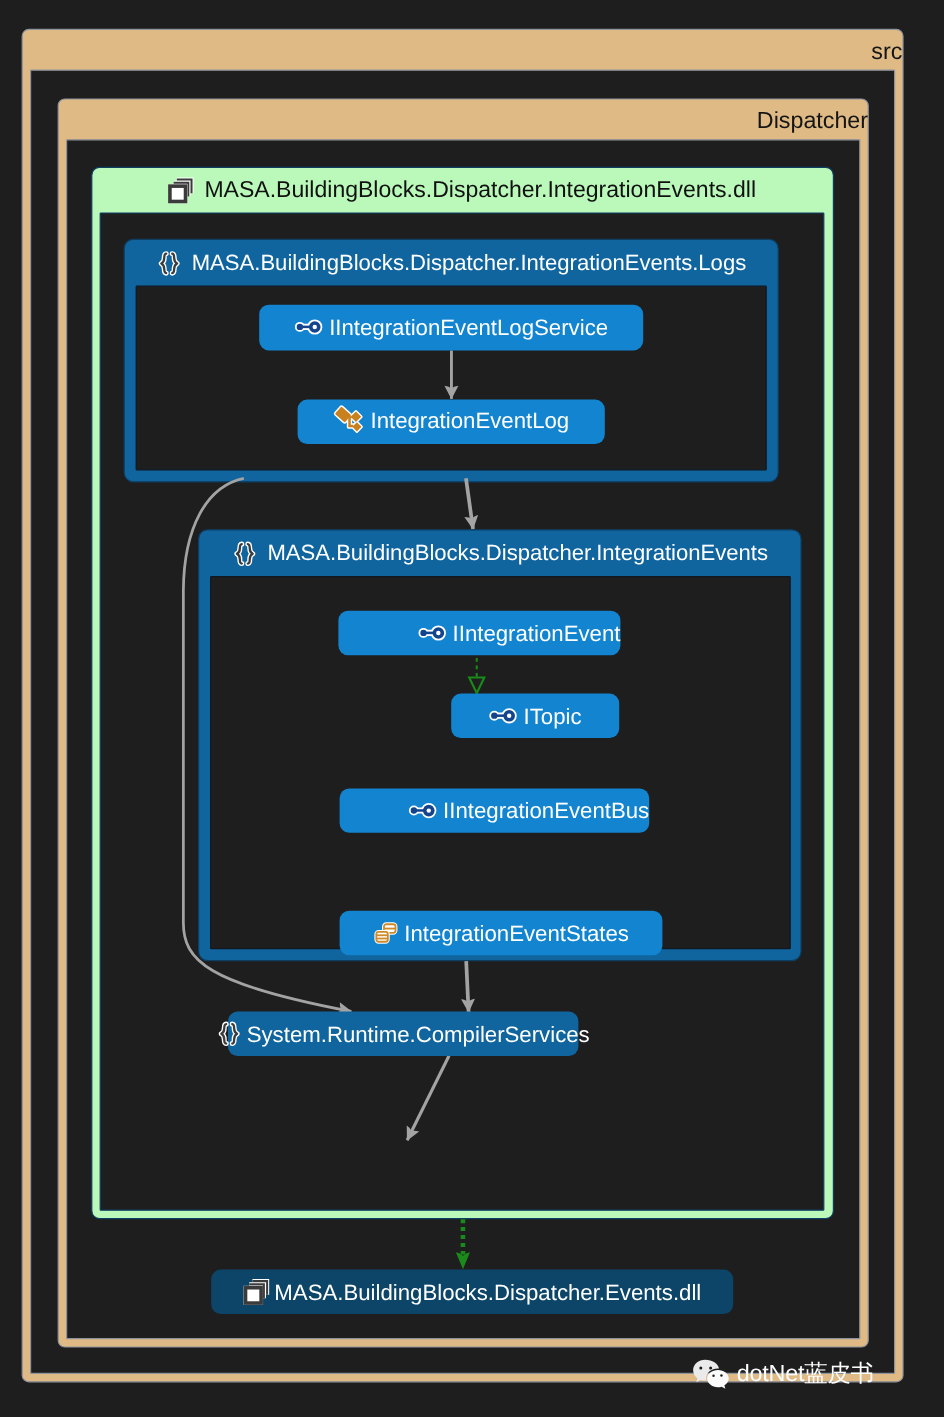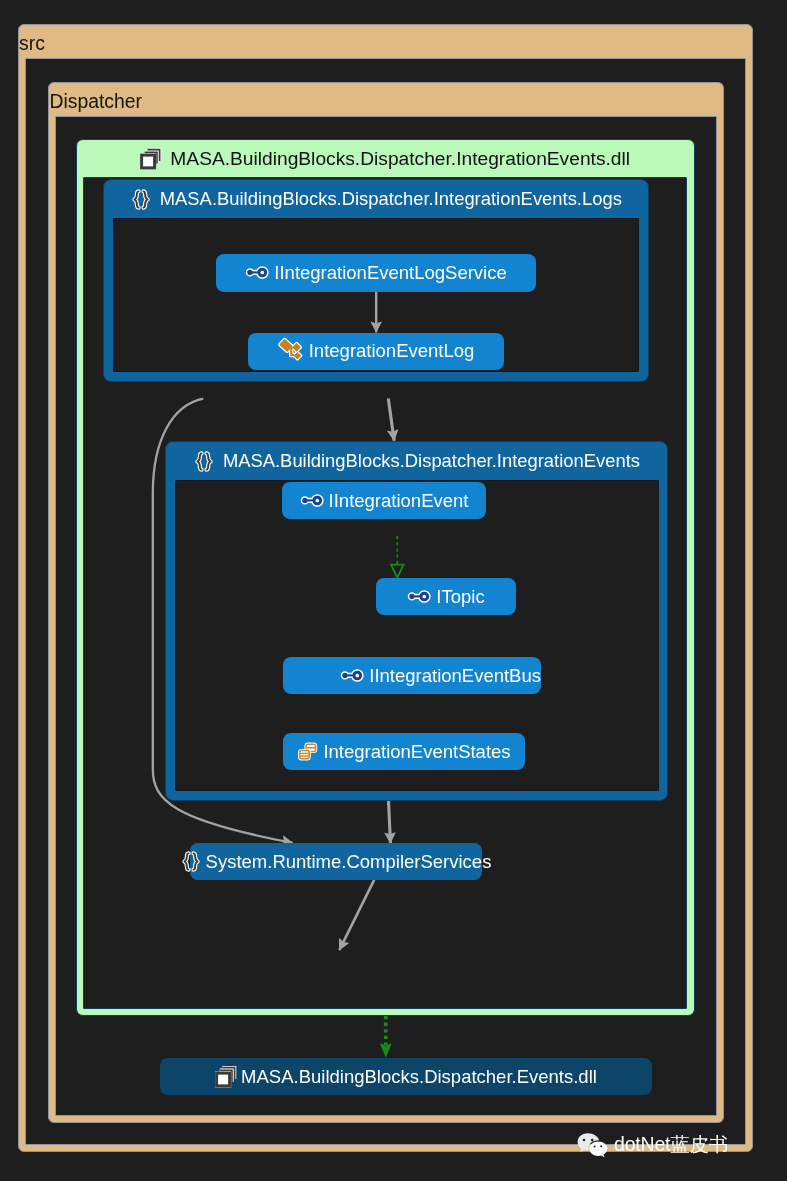--- a/index.html
+++ b/index.html
@@ -5,21 +5,21 @@
   html,body{margin:0;padding:0;}
   body{width:787px;height:1181px;background:#1e1e1e;overflow:hidden;
        font-family:"Liberation Sans",sans-serif;-webkit-font-smoothing:antialiased;}
   #stage{position:relative;width:787px;height:1181px;background:#1e1e1e;}
   .abs{position:absolute;box-sizing:border-box;}
 
   
   .grp-folder{border:1.4px solid #8f939c;background:#dfba85;border-radius:6px;}
   .grp-folder > .g-body{position:absolute;left:6px;right:6px;bottom:6px;background:#1e1e1e;
       border:1.4px solid #8f939c;border-radius:1px;}
-  .grp-title{position:absolute;left:0;right:0;top:0;text-align:left;color:#151515;
+  .grp-title{position:absolute;left:0;right:0;top:0;text-align:right;color:#151515;
       font-size:19.4px;line-height:1;}
 
   
   .grp-asm{border:1.3px solid #0d3f63;background:#baf9ba;border-radius:7px;}
   .grp-asm > .g-body{position:absolute;left:6.5px;right:6.5px;bottom:6.5px;background:#1e1e1e;
       border:1.3px solid #0d3f63;border-radius:1px;}
 
   
   .grp-ns{background:#10659f;border-radius:8px;border:1.1px solid #0d3f63;}
   .grp-ns > .g-body{position:absolute;left:8.9px;right:8.9px;bottom:8.9px;background:#1e1e1e;
@@ -73,21 +73,21 @@
    </g>
    <rect x="1.6" y="7.1" width="13.0" height="12.8" fill="#ffffff" stroke="#ffffff" stroke-width="3.2"></rect>
    <rect x="1.6" y="7.1" width="13.0" height="12.8" fill="#ffffff" stroke="#3b3b3b" stroke-width="3.0"></rect>
  </svg>
         </span>
       <span class="lbl">MASA.BuildingBlocks.Dispatcher.IntegrationEvents.dll</span>
     </div>
     <div class="g-body" style="top:37px;"></div>
   </div>
 
-  <div class="abs grp-ns" id="g-logs" style="left:103.3px;top:179px;width:546px;height:202.8px;padding-left:13px;">
+  <div class="abs grp-ns" id="g-logs" style="left:103.3px;top:199px;width:546px;height:202.8px;padding-left:13px;">
     <div class="g-head" style="top:0;height:38px;">
       <span>
           <svg class="ic" width="20" height="21" viewBox="0 0 20 21">
    <defs>
      <path id="brL" d="M7.5 2.4 C5.9 2.5 5.85 3.9 5.85 6.0 C5.85 8.5 5.35 9.5 3.4 10.5 C5.35 11.5 5.85 12.5 5.85 15.0 C5.85 17.1 5.9 18.5 7.5 18.6"></path>
      <path id="brR" d="M12.5 2.4 C14.1 2.5 14.15 3.9 14.15 6.0 C14.15 8.5 14.65 9.5 16.6 10.5 C14.65 11.5 14.15 12.5 14.15 15.0 C14.15 17.1 14.1 18.5 12.5 18.6"></path>
    </defs>
    <g fill="none" stroke-linecap="round" stroke-linejoin="round">
      <g stroke="#ffffff" stroke-width="4.2">
                 <use href="#brL"></use>
@@ -192,21 +192,21 @@
        <path d="M19.4 13.9 L23.2 17.7 L19.4 21.5 L15.6 17.7 Z"></path>
      </g>
    </defs>
    <use href="#clsShape" fill="#ffffff" stroke="#ffffff" stroke-width="2.4" stroke-linejoin="round"></use>
    <use href="#clsShape" fill="#c9801f" stroke="none"></use>
  </svg>
       </span>
     <span>IntegrationEventLog</span>
   </div>
 
-  <div class="abs node" style="left:282px;top:482px;width:204px;height:37px;">
+  <div class="abs node" style="left:282px;top:509px;width:235px;height:37px;justify-content:flex-end;">
     <span>
         <svg class="ic" width="24" height="19" viewBox="0 0 24 19">
    <g stroke="#ffffff" stroke-width="3.0" stroke-linejoin="round" fill="#ffffff">
      <circle cx="4.9" cy="9.4" r="2.65"></circle>
      <rect x="4.9" y="8.35" width="12.4" height="2.1"></rect>
      <circle cx="17.3" cy="9.5" r="4.85"></circle>
    </g>
    <g fill="#14448c" stroke="none">
      <circle cx="4.9" cy="9.4" r="2.65"></circle>
      <rect x="4.9" y="8.35" width="12.4" height="2.1"></rect>
@@ -249,21 +249,21 @@
      <circle cx="4.9" cy="9.4" r="2.65"></circle>
      <rect x="4.9" y="8.35" width="12.4" height="2.1"></rect>
      <circle cx="17.3" cy="9.5" r="4.85"></circle>
    </g>
    <circle cx="17.3" cy="9.5" r="1.85" fill="#ffffff"></circle>
  </svg>
       </span>
     <span>IIntegrationEventBus</span>
   </div>
 
-  <div class="abs node" style="left:283px;top:733px;width:242px;height:37px;text-align:right;">
+  <div class="abs node" style="left:283px;top:759px;width:269px;height:37px;text-align:right;">
     <span>
         <svg class="ic" width="21" height="20" viewBox="0 0 21 20">
 
    <rect x="9.0" y="2.2" width="9.6" height="7.2" rx="1.9" fill="#ffffff" stroke="#ffffff" stroke-width="3.2"></rect>
    <rect x="9.0" y="2.2" width="9.6" height="7.2" rx="1.9" fill="#ffffff" stroke="#cf8a27" stroke-width="1.5"></rect>
    <path d="M9.4 5.8 H18.2" stroke="#cf8a27" stroke-width="1.5" fill="none"></path>
 
    <rect x="2.6" y="8.6" width="9.6" height="8.2" rx="1.9" fill="#ffffff" stroke="#ffffff" stroke-width="3.2"></rect>
    <rect x="2.6" y="8.6" width="9.6" height="8.2" rx="1.9" fill="#ffffff" stroke="#cf8a27" stroke-width="1.5"></rect>
    <g stroke="#cf8a27" stroke-width="1.5" fill="none">
@@ -291,21 +291,21 @@
               <use href="#brL"></use>
               <use href="#brR"></use>
             </g>
    </g>
  </svg>
       </span>
     <span>System.Runtime.CompilerServices</span>
   </div>
 
 
-  <div class="abs node ext-asm" style="left:160px;top:1058px;width:492px;height:37px;">
+  <div class="abs node ext-asm" style="left:176px;top:1058px;width:435px;height:37px;">
     <span>
         <svg class="ic" width="21" height="21" viewBox="0 0 21 21">
    <g fill="none" stroke="#ffffff" stroke-width="3.4" stroke-linejoin="miter">
      <path d="M7.4 1.6 H19.6 V13.0"></path>
      <path d="M4.7 4.3 H16.9 V15.8"></path>
    </g>
    <g fill="none" stroke="#3b3b3b" stroke-width="1.7" stroke-linejoin="miter">
      <path d="M7.4 1.6 H19.6 V13.0"></path>
      <path d="M4.7 4.3 H16.9 V15.8"></path>
    </g>

